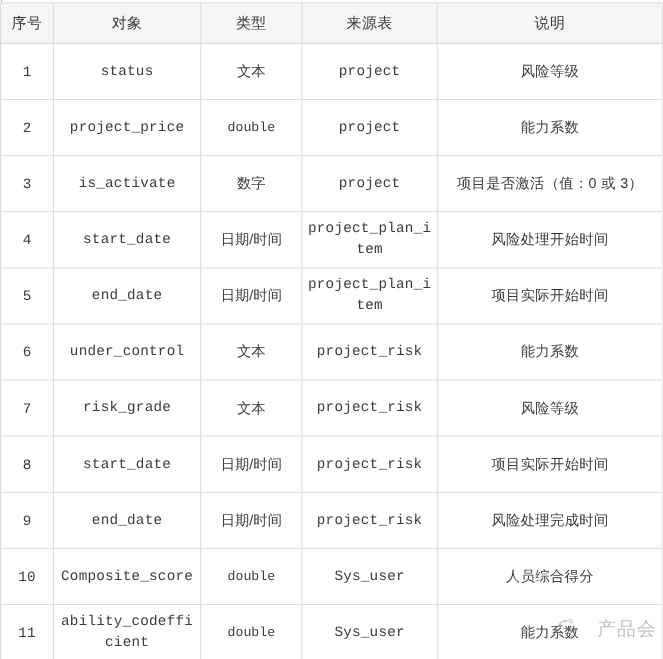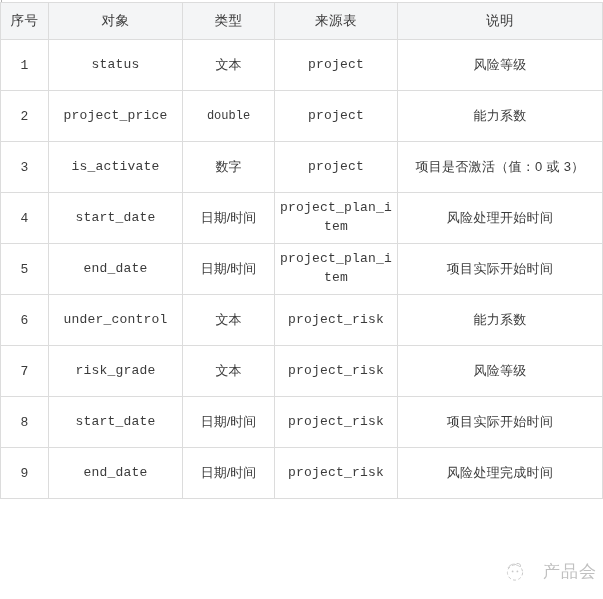--- a/index.html
+++ b/index.html
@@ -222,20 +222,34 @@
             <td class="cell-src">project_risk</td>
             <td class="cell-desc">项目实际开始时间</td>
           </tr>
           <tr>
             <td class="cell-seq">9</td>
             <td class="cell-obj">end_date</td>
             <td class="cell-type">日期/时间</td>
             <td class="cell-src">project_risk</td>
             <td class="cell-desc">风险处理完成时间</td>
           </tr>
+          <tr>
+            <td class="cell-seq">10</td>
+            <td class="cell-obj">Composite_score</td>
+            <td class="cell-type latin">double</td>
+            <td class="cell-src">Sys_user</td>
+            <td class="cell-desc">人员综合得分</td>
+          </tr>
+          <tr>
+            <td class="cell-seq">11</td>
+            <td class="cell-obj">ability_codefficient</td>
+            <td class="cell-type latin">double</td>
+            <td class="cell-src">Sys_user</td>
+            <td class="cell-desc">能力系数</td>
+          </tr>
         </tbody>
     </table>
   </div>
 
   <div class="watermark">
     <span class="wm-mark">
       <svg width="26" height="24" viewBox="0 0 26 24" aria-hidden="true">
         <circle cx="13" cy="13.5" r="7.6" fill="none" stroke="#9c9c9c" stroke-width="1" stroke-dasharray="3 2.4"></circle>
         <path d="M6.2 8.6 C8.4 5.0, 12.4 4.2, 14.6 6.0" fill="none" stroke="#9c9c9c" stroke-width="1" stroke-linecap="round"></path>
         <path d="M15.0 4.4 C17.2 4.0, 19.0 5.4, 18.6 7.4" fill="none" stroke="#9c9c9c" stroke-width="1" stroke-linecap="round"></path>

